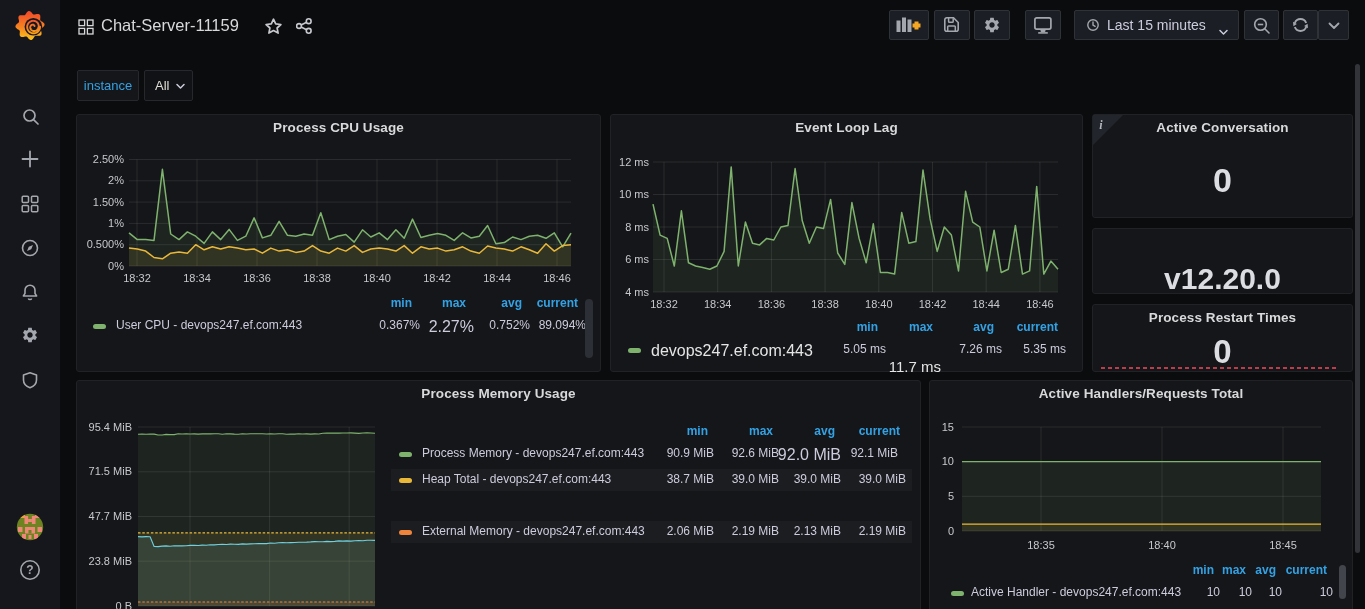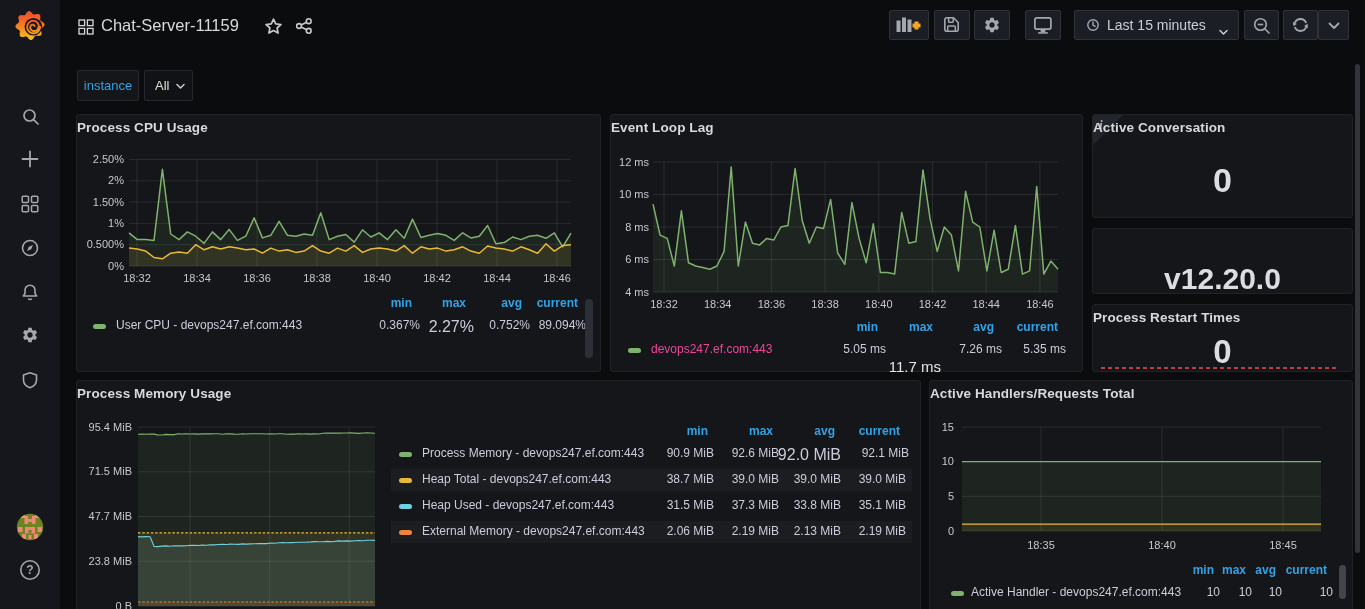--- a/index.html
+++ b/index.html
@@ -1,18 +1,18 @@
 <!DOCTYPE html>
 <html><head><meta charset="utf-8"><style>
 *{margin:0;padding:0;box-sizing:border-box}
 body{width:1365px;height:609px;background:#0b0c0e;font-family:"Liberation Sans",sans-serif;overflow:hidden;position:relative}
 #side{position:absolute;left:0;top:0;width:60px;height:609px;background:#16171d}
 .sic{position:absolute;left:21px}
 .panel{position:absolute;background:#141619;border:1px solid #202226;border-radius:3px}
-.ptitle{position:absolute;left:0;right:0;top:5px;text-align:left;font-size:13.5px;font-weight:700;color:#d8d9da;letter-spacing:0.1px}
+.ptitle{position:absolute;left:0;right:0;top:5px;text-align:center;font-size:13.5px;font-weight:700;color:#d8d9da;letter-spacing:0.1px}
 .tbtn{position:absolute;top:10px;height:30px;background:#1b1e24;border:1px solid #2f3237;border-radius:2px;display:flex;align-items:center;justify-content:center}
 .statv{position:absolute;left:0;right:0;text-align:center;font-weight:600;color:#dcdde2}
 </style></head><body>
 <div id="side">
     <svg width="40" height="40" viewBox="0 0 40 40" style="position:absolute;left:10px;top:5px">
 <defs>
         <linearGradient id="lg" x1="0" y1="0" x2="0" y2="1">
           <stop offset="0" stop-color="#f1472c"></stop>
           <stop offset="0.55" stop-color="#f58220"></stop>
           <stop offset="1" stop-color="#fbc51b"></stop>
@@ -248,21 +248,21 @@
       <text x="428.9" y="193" text-anchor="middle" font-size="11" fill="#c7c8cd">18:46</text>
     </svg>
     <div style="position:absolute;left:8px;right:8px;top:203px;height:20px;">
       <span style="position:absolute;right:196px;top:2px;font-size:12px;font-weight:700;color:#33a2e5">min</span>
       <span style="position:absolute;right:141px;top:2px;font-size:12px;font-weight:700;color:#33a2e5">max</span>
       <span style="position:absolute;right:80px;top:2px;font-size:12px;font-weight:700;color:#33a2e5">avg</span>
       <span style="position:absolute;right:16px;top:2px;font-size:12px;font-weight:700;color:#33a2e5">current</span>
     </div>
     <div style="position:absolute;left:8px;right:8px;top:224px;height:22px;">
       <span style="position:absolute;left:9px;top:8.5px;width:13px;height:5px;border-radius:2.5px;background:#7eb26d"></span>
-      <span style="position:absolute;left:32px;top:3px;font-size:12px;color:#ec4899;white-space:nowrap">devops247.ef.com:443</span>
+      <span style="position:absolute;left:32px;top:3px;font-size:16px;color:#e5e5e5;white-space:nowrap">devops247.ef.com:443</span>
       <span style="position:absolute;right:188px;top:3px;font-size:12px;color:#ccccdc;white-space:nowrap">5.05 ms</span>
       <span style="position:absolute;right:133px;top:19px;font-size:15px;color:#e5e5e5;white-space:nowrap">11.7 ms</span>
       <span style="position:absolute;right:72px;top:3px;font-size:12px;color:#ccccdc;white-space:nowrap">7.26 ms</span>
       <span style="position:absolute;right:8px;top:3px;font-size:12px;color:#ccccdc;white-space:nowrap">5.35 ms</span>
     </div>
   </div>
 <div class="panel" style="left:1092px;top:114px;width:261px;height:104px">
     <svg width="30" height="30" style="position:absolute;left:0;top:0">
       <path d="M0 0 h30 L0 30 Z" fill="#22252b"></path>
       <text x="8" y="14" text-anchor="middle" font-size="12" font-weight="700" font-style="italic" font-family="Liberation Serif" fill="#b4b7bd">i</text>
@@ -310,37 +310,29 @@
       <span style="position:absolute;right:139px;top:2px;font-size:12px;font-weight:700;color:#33a2e5">max</span>
       <span style="position:absolute;right:77px;top:2px;font-size:12px;font-weight:700;color:#33a2e5">avg</span>
       <span style="position:absolute;right:12px;top:2px;font-size:12px;font-weight:700;color:#33a2e5">current</span>
     </div>
     <div style="position:absolute;left:314px;right:8px;top:62px;height:22px;">
       <span style="position:absolute;left:8px;top:8.5px;width:13px;height:5px;border-radius:2.5px;background:#7eb26d"></span>
       <span style="position:absolute;left:31px;top:3px;font-size:12px;color:#ccccdc;white-space:nowrap">Process Memory - devops247.ef.com:443</span>
       <span style="position:absolute;right:198px;top:3px;font-size:12px;color:#ccccdc;white-space:nowrap">90.9 MiB</span>
       <span style="position:absolute;right:133px;top:3px;font-size:12px;color:#ccccdc;white-space:nowrap">92.6 MiB</span>
       <span style="position:absolute;right:71px;top:3px;font-size:16px;color:#ccccdc;white-space:nowrap">92.0 MiB</span>
-      <span style="position:absolute;right:3px;top:3px;font-size:12px;color:#ccccdc;white-space:nowrap">92.1 MiB</span>
+      <span style="position:absolute;right:14px;top:3px;font-size:12px;color:#ccccdc;white-space:nowrap">92.1 MiB</span>
     </div>
     <div style="position:absolute;left:314px;right:8px;top:88px;height:22px;background:rgba(255,255,255,0.03);">
       <span style="position:absolute;left:8px;top:8.5px;width:13px;height:5px;border-radius:2.5px;background:#eab839"></span>
       <span style="position:absolute;left:31px;top:3px;font-size:12px;color:#ccccdc;white-space:nowrap">Heap Total - devops247.ef.com:443</span>
       <span style="position:absolute;right:198px;top:3px;font-size:12px;color:#ccccdc;white-space:nowrap">38.7 MiB</span>
       <span style="position:absolute;right:133px;top:3px;font-size:12px;color:#ccccdc;white-space:nowrap">39.0 MiB</span>
       <span style="position:absolute;right:71px;top:3px;font-size:12px;color:#ccccdc;white-space:nowrap">39.0 MiB</span>
       <span style="position:absolute;right:6px;top:3px;font-size:12px;color:#ccccdc;white-space:nowrap">39.0 MiB</span>
-    </div>
-    <div style="position:absolute;left:314px;right:8px;top:114px;height:22px;">
-      <span style="position:absolute;left:8px;top:8.5px;width:13px;height:5px;border-radius:2.5px;background:#6ed0e0"></span>
-      <span style="position:absolute;left:31px;top:3px;font-size:12px;color:#ccccdc;white-space:nowrap">Heap Used - devops247.ef.com:443</span>
-      <span style="position:absolute;right:198px;top:3px;font-size:12px;color:#ccccdc;white-space:nowrap">31.5 MiB</span>
-      <span style="position:absolute;right:133px;top:3px;font-size:12px;color:#ccccdc;white-space:nowrap">37.3 MiB</span>
-      <span style="position:absolute;right:71px;top:3px;font-size:12px;color:#ccccdc;white-space:nowrap">33.8 MiB</span>
-      <span style="position:absolute;right:6px;top:3px;font-size:12px;color:#ccccdc;white-space:nowrap">35.1 MiB</span>
     </div>
     <div style="position:absolute;left:314px;right:8px;top:140px;height:22px;background:rgba(255,255,255,0.03);">
       <span style="position:absolute;left:8px;top:8.5px;width:13px;height:5px;border-radius:2.5px;background:#ef843c"></span>
       <span style="position:absolute;left:31px;top:3px;font-size:12px;color:#ccccdc;white-space:nowrap">External Memory - devops247.ef.com:443</span>
       <span style="position:absolute;right:198px;top:3px;font-size:12px;color:#ccccdc;white-space:nowrap">2.06 MiB</span>
       <span style="position:absolute;right:133px;top:3px;font-size:12px;color:#ccccdc;white-space:nowrap">2.19 MiB</span>
       <span style="position:absolute;right:71px;top:3px;font-size:12px;color:#ccccdc;white-space:nowrap">2.13 MiB</span>
       <span style="position:absolute;right:6px;top:3px;font-size:12px;color:#ccccdc;white-space:nowrap">2.19 MiB</span>
     </div>
   </div>

